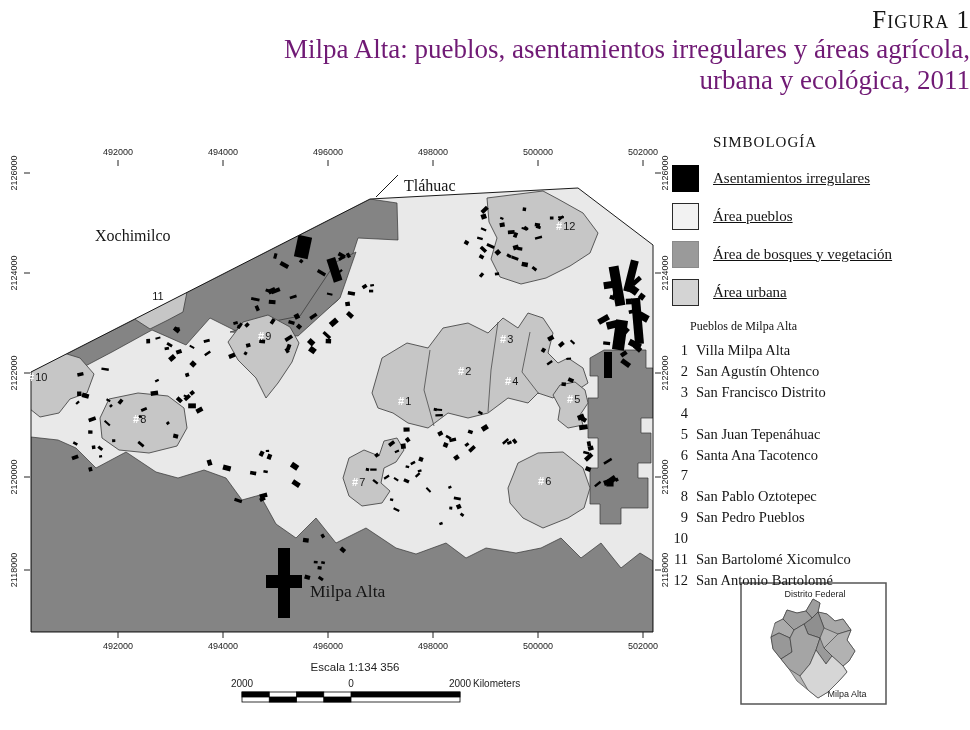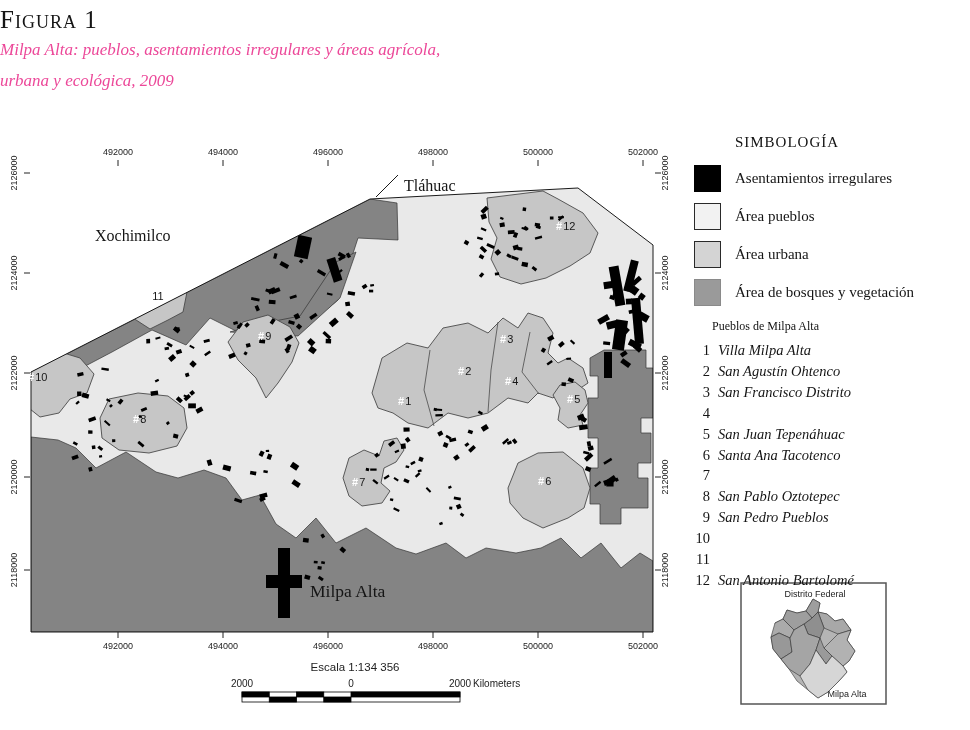--- a/index.html
+++ b/index.html
@@ -1,55 +1,55 @@
 <!DOCTYPE html>
 <html><head>
 <meta charset="utf-8">
 <style>
   html,body{margin:0;padding:0;background:#fff;}
   .page{position:relative;width:970px;height:730px;background:#fff;overflow:hidden;
         font-family:"Liberation Serif", serif;color:#111;}
   
-  .titleblock{position:absolute;left:0;top:6px;width:100%;text-align:left;}
+  .titleblock{position:absolute;left:0;top:6px;width:100%;text-align:right;}
   .fig-label{font-variant:small-caps;font-size:25px;letter-spacing:1px;color:#151515;}
-  .fig-sub{font-style:italic;font-size:17px;line-height:31px;color:#ec4899;}
+  .fig-sub{font-size:27px;line-height:31px;color:#701a75;}
   
   #map-svg{position:absolute;left:0;top:0;}
   text{font-family:"Liberation Sans", sans-serif;}
   .axis-label{font-size:9px;fill:#222;}
   .region-label{font-family:"Liberation Serif", serif;font-size:16px;fill:#151515;}
   .region-label.big{font-size:17.5px;}
   .marker-hash{fill:#ffffff;font-weight:bold;}
   .marker-num{fill:#161616;}
   .scale-title{font-size:11.5px;fill:#222;}
   .scale-num{font-size:10px;fill:#222;}
   .inset-label{font-size:9px;fill:#222;}
   
-  .legend{position:absolute;left:682px;top:134px;width:268px;}
+  .legend{position:absolute;left:660px;top:134px;width:268px;}
   .legend-title{font-size:15px;letter-spacing:1px;text-align:center;width:210px;}
   .legend-items{margin-top:8px;}
-  .legend-row{display:flex;align-items:center;height:38px;}
+  .legend-row{display:flex;align-items:center;height:38px;text-decoration:underline;}
   .sw{width:27px;height:27px;margin-left:12px;margin-right:14px;border:1px solid #2a2a2a;
       box-sizing:border-box;flex:0 0 auto;}
   .legend-lbl{font-size:15px;color:#151515;}
   .pueblos-title{font-size:12px;margin:8px 0 6px 30px;}
   .pueblo-list{margin:0;padding:0;list-style:none;}
   .pueblo-row{display:flex;line-height:20.9px;font-size:14.5px;color:#151515;}
   .pueblo-no{width:28px;text-align:right;flex:0 0 auto;}
-  .pueblo-nm{margin-left:8px;font-style:italic;}
+  .pueblo-nm{margin-left:8px;}
 </style>
 </head>
 <body>
 
 <div class="page">
 
   <header class="titleblock">
     <div class="fig-label">Figura 1</div>
     <div class="fig-sub">Milpa Alta: pueblos, asentamientos irregulares y áreas agrícola,</div>
-    <div class="fig-sub">urbana y ecológica, 2009</div>
+    <div class="fig-sub">urbana y ecológica, 2011</div>
   </header>
 
   <svg id="map-svg" width="970" height="730" viewBox="0 0 970 730">
     <defs>
       <clipPath id="deleg-clip">
         <path d="M31,372 L370,199 L578,188 L653,245 L653,632 L31,632 Z"></path>
       </clipPath>
     </defs>
 
     <path d="M31,372 L370,199 L578,188 L653,245 L653,632 L31,632 Z" fill="#e9e9e9" stroke="none"></path>
@@ -434,26 +434,26 @@
     <div class="legend-items" id="legend-items">
         <div class="legend-row">
           <span class="sw" style="background: rgb(0, 0, 0); border-color: rgb(0, 0, 0);"></span>
           <span class="legend-lbl">Asentamientos irregulares</span>
         </div>
         <div class="legend-row">
           <span class="sw" style="background: rgb(242, 242, 242); border-color: rgb(42, 42, 42);"></span>
           <span class="legend-lbl">Área pueblos</span>
         </div>
         <div class="legend-row">
+          <span class="sw" style="background: rgb(154, 154, 154); border-color: rgb(138, 138, 138);"></span>
+          <span class="legend-lbl">Área de bosques y vegetación</span>
+        </div>
+        <div class="legend-row">
           <span class="sw" style="background: rgb(212, 212, 212); border-color: rgb(42, 42, 42);"></span>
           <span class="legend-lbl">Área urbana</span>
-        </div>
-        <div class="legend-row">
-          <span class="sw" style="background: rgb(154, 154, 154); border-color: rgb(138, 138, 138);"></span>
-          <span class="legend-lbl">Área de bosques y vegetación</span>
         </div>
       </div>
     <div class="pueblos-title">Pueblos de Milpa Alta</div>
     <ol class="pueblo-list" id="pueblo-list">
         <li class="pueblo-row">
           <span class="pueblo-no">1</span>
           <span class="pueblo-nm">Villa Milpa Alta</span>
         </li>
         <li class="pueblo-row">
           <span class="pueblo-no">2</span>
@@ -483,20 +483,21 @@
         </li>
         <li class="pueblo-row">
           <span class="pueblo-no">9</span>
           <span class="pueblo-nm">San Pedro Pueblos</span>
         </li>
         <li class="pueblo-row">
           <span class="pueblo-no">10</span>
         </li>
         <li class="pueblo-row">
           <span class="pueblo-no">11</span>
+          <span class="pueblo-nm">San Bartolomé Xicomulco</span>
         </li>
         <li class="pueblo-row">
           <span class="pueblo-no">12</span>
           <span class="pueblo-nm">San Antonio Bartolomé</span>
         </li>
       </ol>
   </aside>
 
 </div>
 

